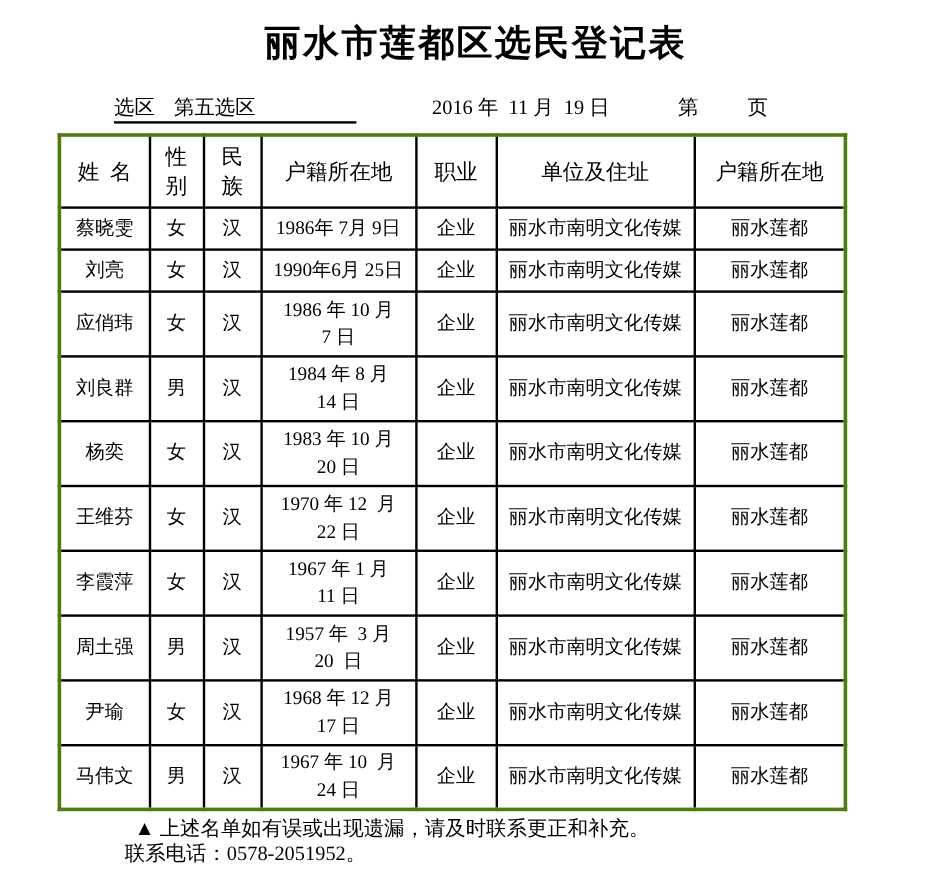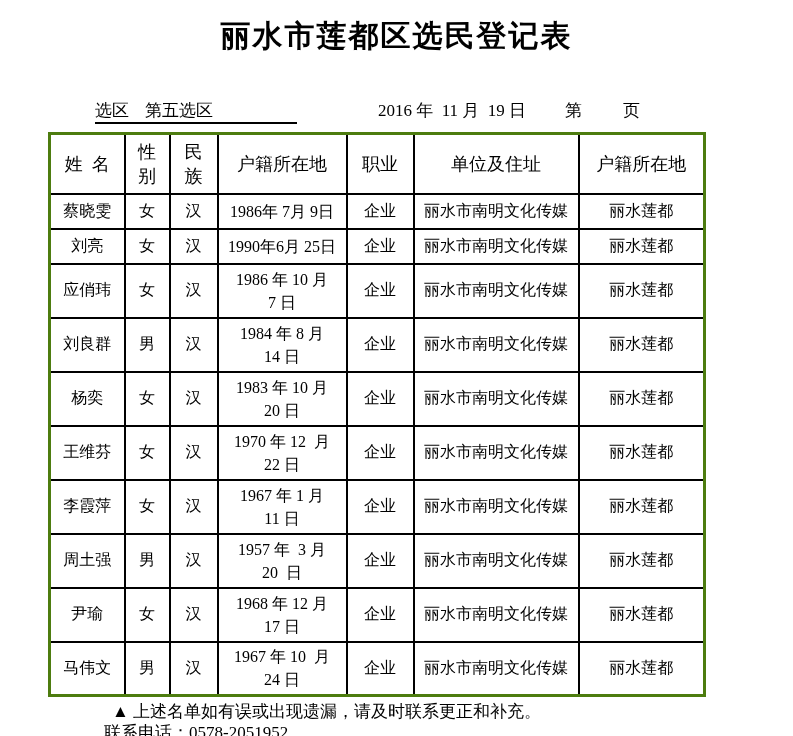--- a/index.html
+++ b/index.html
@@ -16,33 +16,33 @@
     text-align: center;
     font-size: 30px;
     font-weight: 700;
     letter-spacing: 2px;
     font-family: "Liberation Sans", "DejaVu Sans", sans-serif;
   }
 
   .subheader {
     position: relative;
     height: 26px;
-    margin-top: 42px;
+    margin-top: 21px;
     font-size: 17px;
   }
   .district-field {
     position: absolute;
     left: 95px; top: 0;
     display: inline-block;
     width: 202px;
     border-bottom: 2px solid #000;
     white-space: pre;
   }
   .district-value { margin-left: 16px; }
-  .date-field { position: absolute; left: 378px; top: 0; white-space: pre; }
+  .date-field { position: absolute; left: 360px; top: 0; white-space: pre; }
   .page-prefix { position: absolute; left: 565px; top: 0; }
   .page-suffix { position: absolute; left: 623px; top: 0; }
 
   table.reg {
     margin: 7px 0 0 48px;
     border-collapse: collapse;
     table-layout: fixed;
     width: 655px;
     font-size: 16px;
   }

